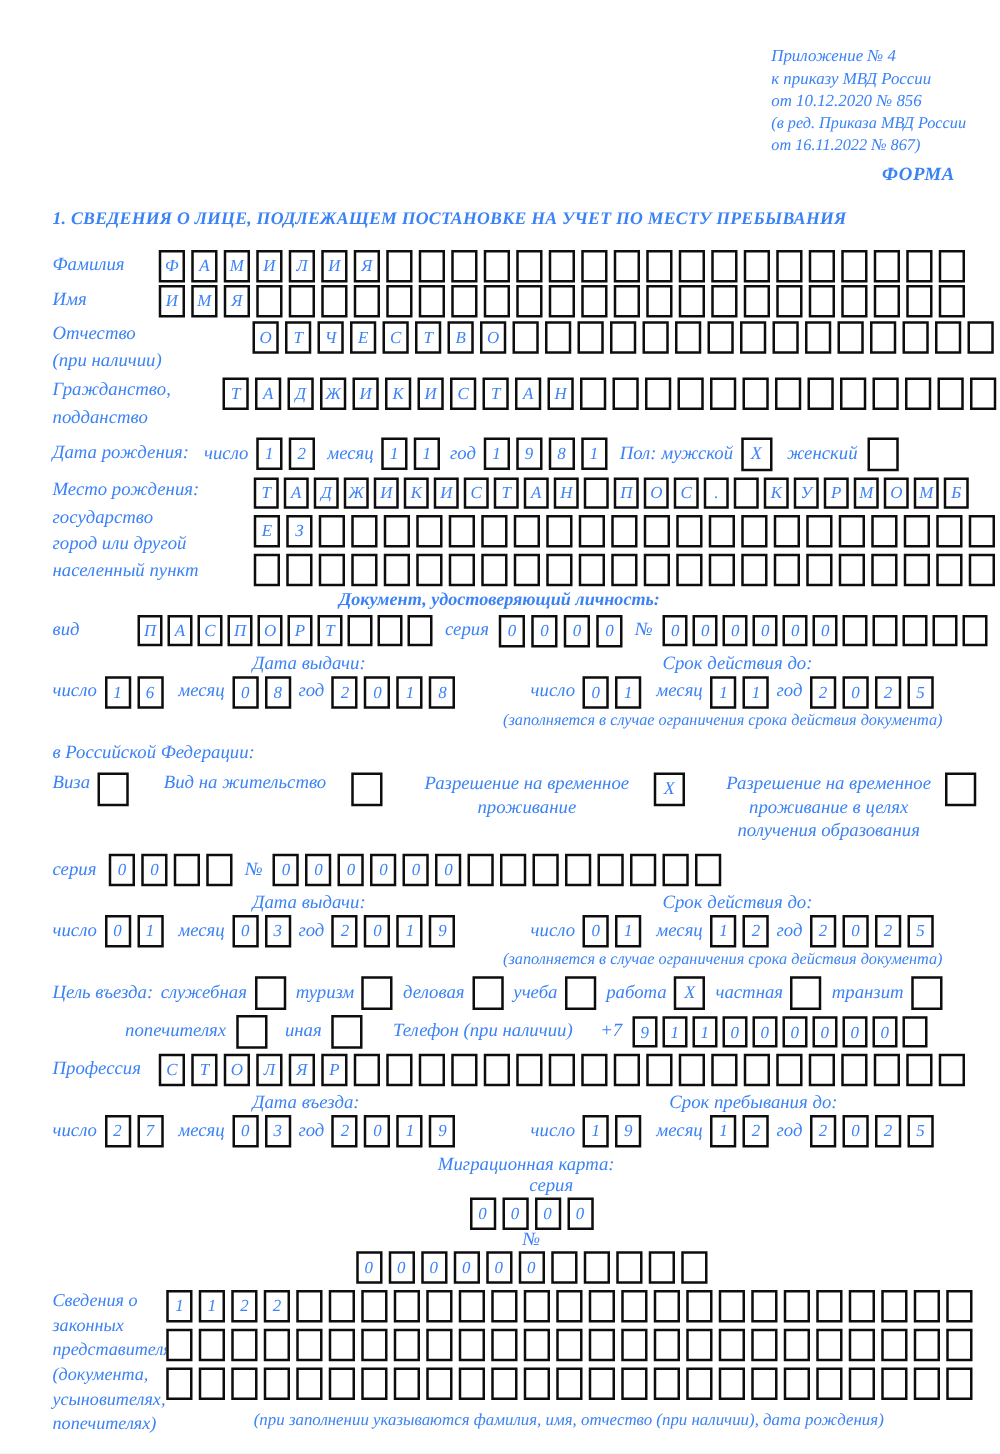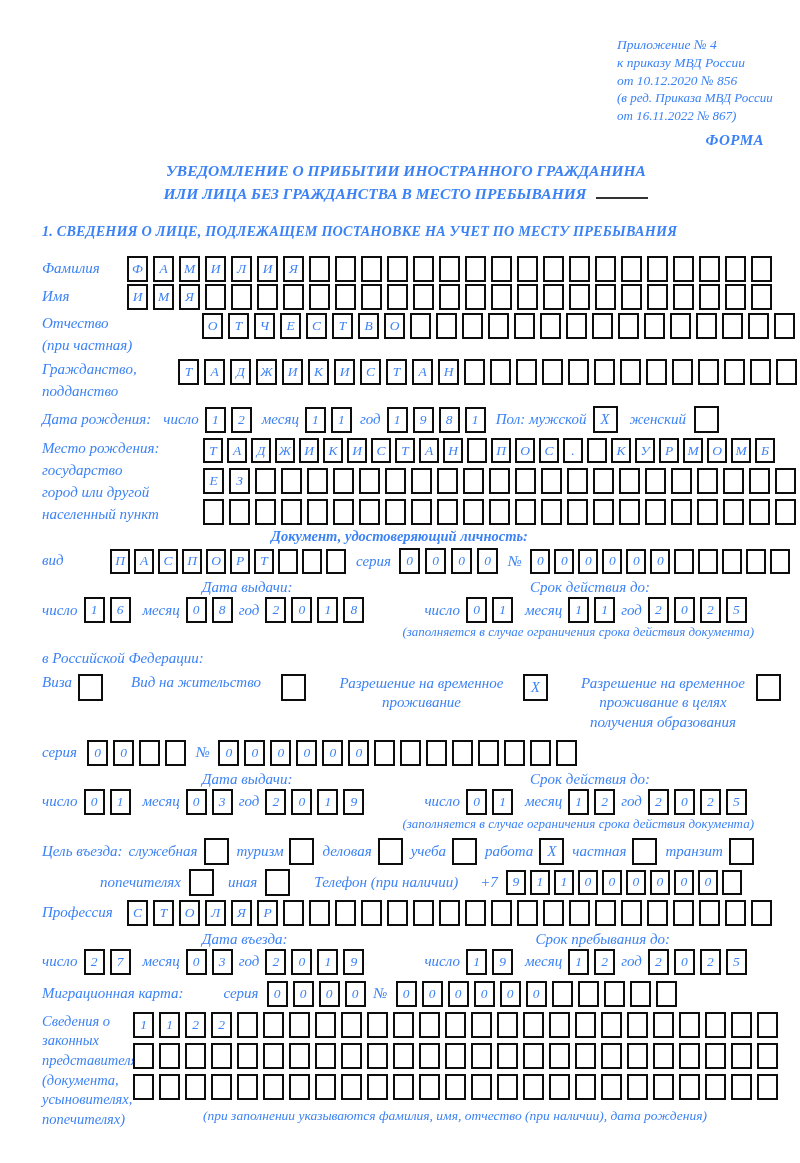--- a/index.html
+++ b/index.html
@@ -42,21 +42,21 @@
   .opts{display:flex;align-items:flex-start;margin-top:4px;font-size:15px;}
   .opt-lbl-c{width:175px;text-align:center;line-height:1.28;white-space:normal;}
   .opt-lbl-c2{width:170px;text-align:center;line-height:1.28;white-space:normal;}
   .gap-lbl{white-space:nowrap;}
   
   .purpose{display:flex;align-items:center;margin-top:6px;font-size:15px;}
   .purpose .cb{margin-left:6px;}
   .p-item{margin-left:8px;white-space:nowrap;}
   .phone-row{display:flex;align-items:center;margin-top:4px;font-size:15px;}
   .doc-head{font-weight:bold;font-size:14.5px;text-align:center;width:715px;margin-top:3px;}
-  .mc-row{display:flex;align-items:center;margin-top:6px;font-size:15px;}
+  .mc-row{display:flex;align-items:center;margin-top:6px;font-size:15px;flex-direction:column;}
   .reps-label div{font-size:14.5px;line-height:1.35;white-space:nowrap;}
   .reps-foot{font-size:13.5px;margin:8px 0 0 70px;}
   .mt2{margin-top:2px;}.mt3{margin-top:3px;}.mt4{margin-top:4px;}.mt5{margin-top:5px;}.mt8{margin-top:8px;}.mt16{margin-top:16px;}
   .ml6{margin-left:6px;}.ml8{margin-left:8px;}.ml10{margin-left:10px;}.ml12{margin-left:12px;}
   .ml14{margin-left:14px;}.ml20{margin-left:20px;}.ml22{margin-left:22px;}.ml24{margin-left:24px;}
   .ml28{margin-left:28px;}.ml30{margin-left:30px;}.ml40{margin-left:40px;}.ml58{margin-left:58px;}
 </style>
 </head>
 <body>
 
@@ -64,24 +64,20 @@
 
   <div class="hdr">
     <div>Приложение № 4</div>
     <div>к приказу МВД России</div>
     <div>от 10.12.2020 № 856</div>
     <div class="sub">(в ред. Приказа МВД России</div>
     <div class="sub">от 16.11.2022 № 867)</div>
   </div>
   <div class="forma">ФОРМА</div>
 
-  <div class="title">
-    <div>УВЕДОМЛЕНИЕ О ПРИБЫТИИ ИНОСТРАННОГО ГРАЖДАНИНА</div>
-    <div><span>ИЛИ ЛИЦА БЕЗ ГРАЖДАНСТВА В МЕСТО ПРЕБЫВАНИЯ</span><span class="title-underline"></span></div>
-  </div>
 
   <div class="sect">1. СВЕДЕНИЯ О ЛИЦЕ, ПОДЛЕЖАЩЕМ ПОСТАНОВКЕ НА УЧЕТ ПО МЕСТУ ПРЕБЫВАНИЯ</div>
 
   <div class="frow mt16">
     <span class="flabel w85">Фамилия</span>
     <span class="cells">
         <span class="cell">Ф</span>
         <span class="cell">А</span>
         <span class="cell">М</span>
         <span class="cell">И</span>
@@ -136,21 +132,21 @@
         <span class="cell"></span>
         <span class="cell"></span>
         <span class="cell"></span>
         <span class="cell"></span>
       </span>
   </div>
 
   <div class="frow al-top mt3">
     <div class="flabel w160">
       <div>Отчество</div>
-      <div>(при частная)</div>
+      <div>(при наличии)</div>
     </div>
     <span class="cells">
         <span class="cell">О</span>
         <span class="cell">Т</span>
         <span class="cell">Ч</span>
         <span class="cell">Е</span>
         <span class="cell">С</span>
         <span class="cell">Т</span>
         <span class="cell">В</span>
         <span class="cell">О</span>

